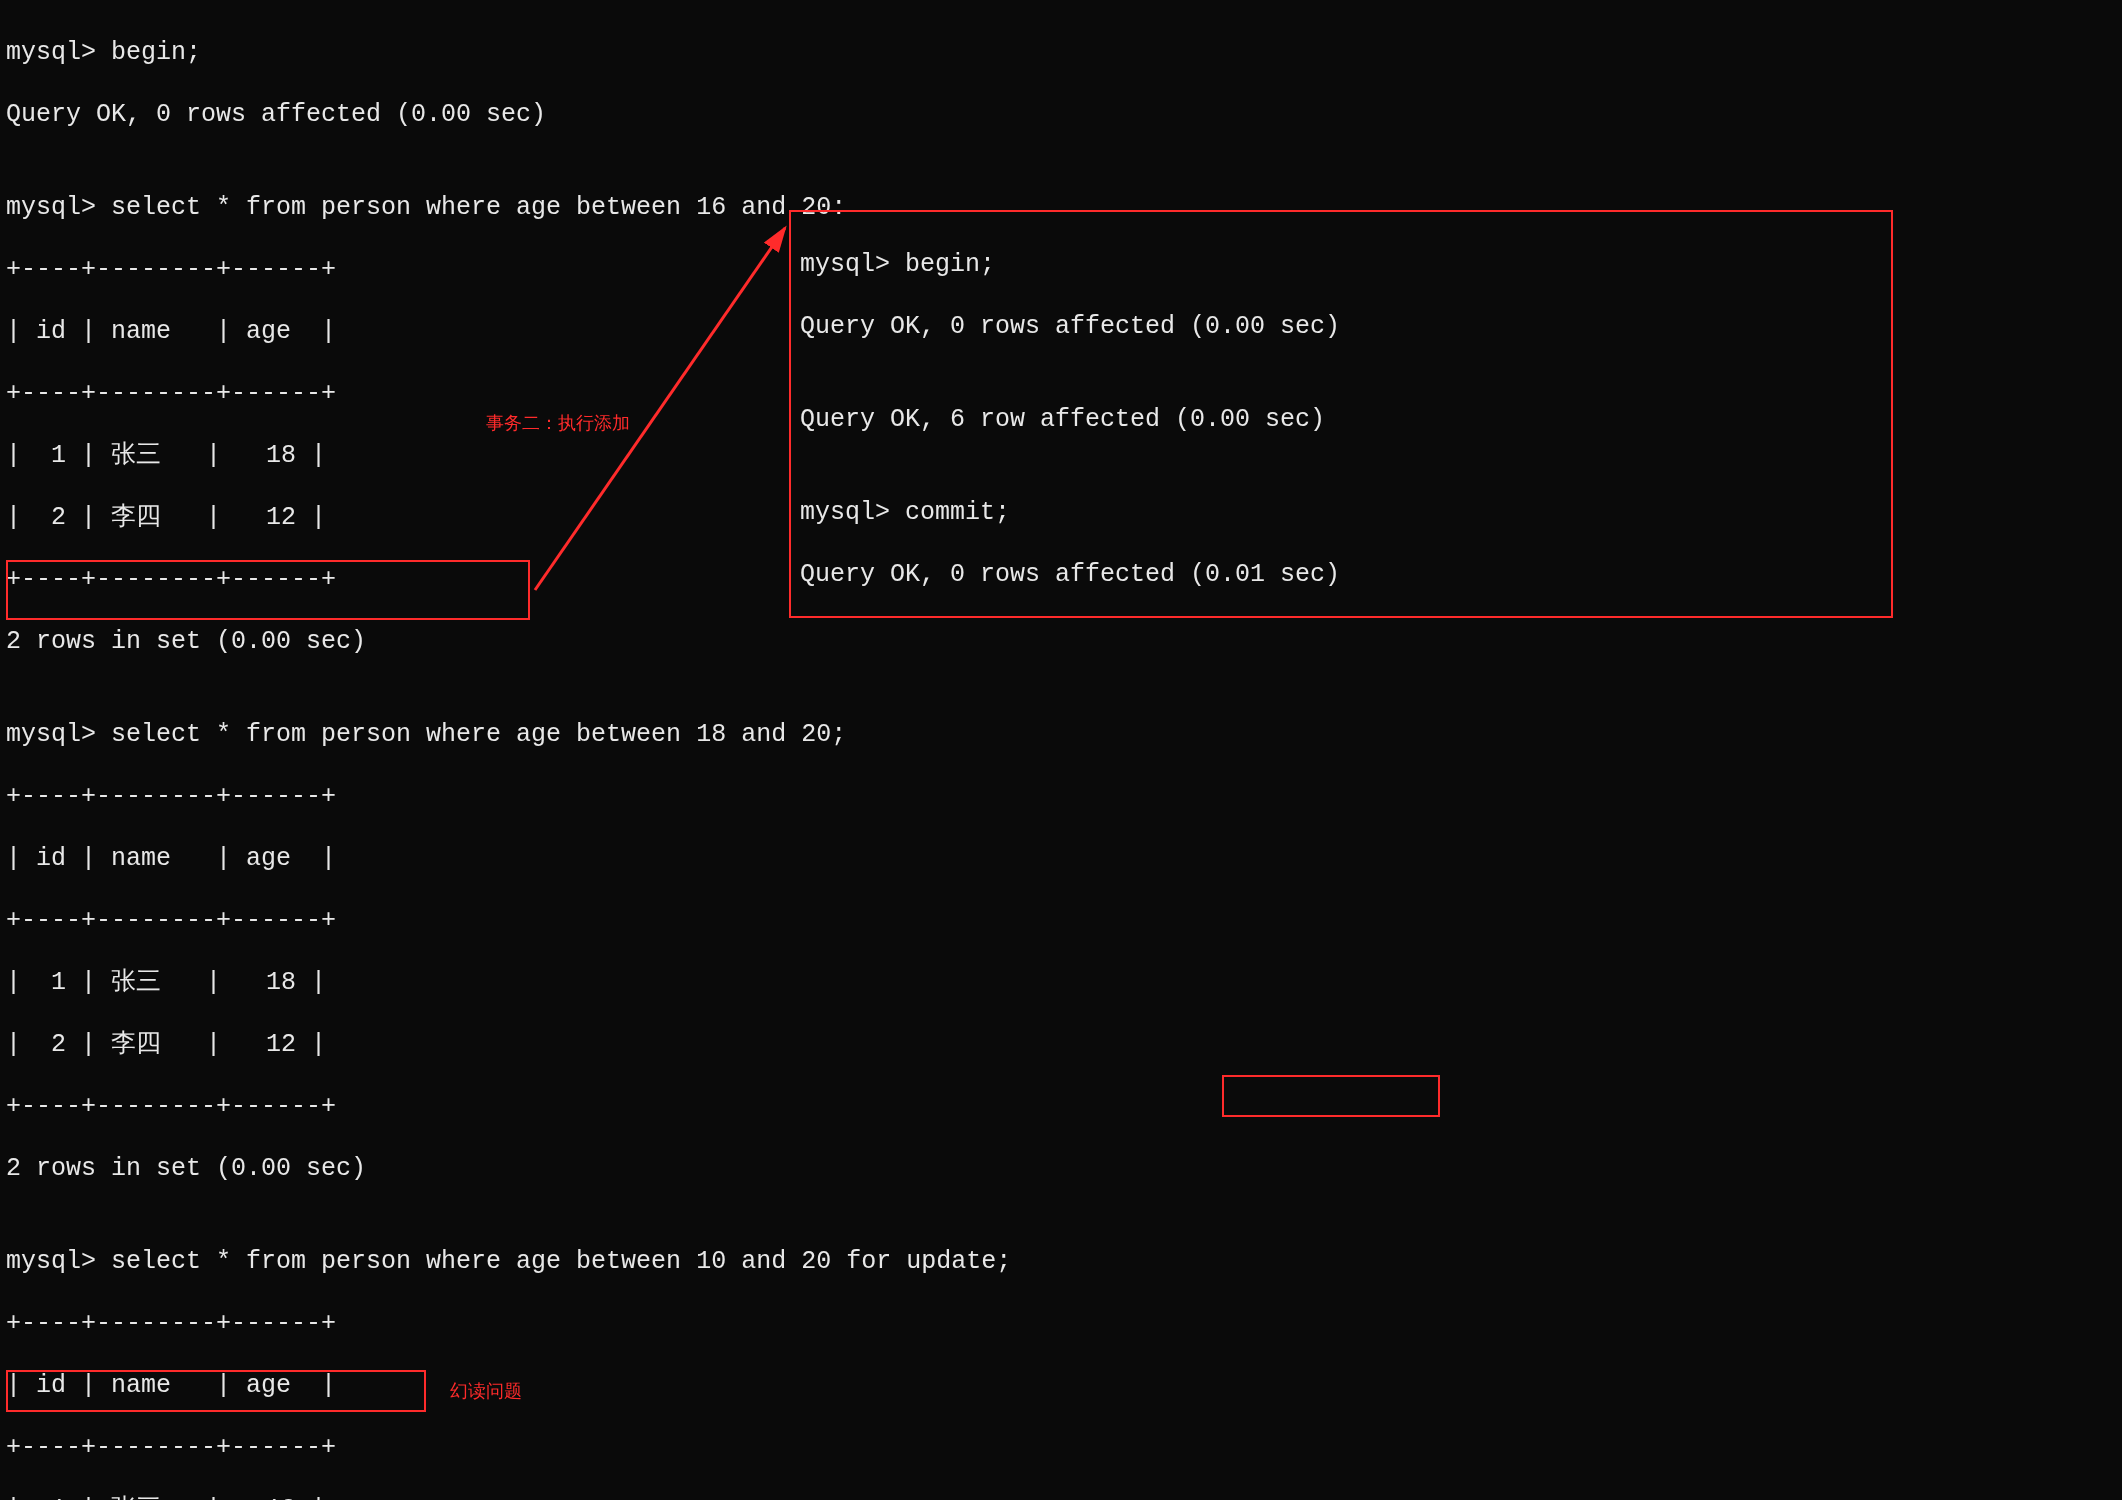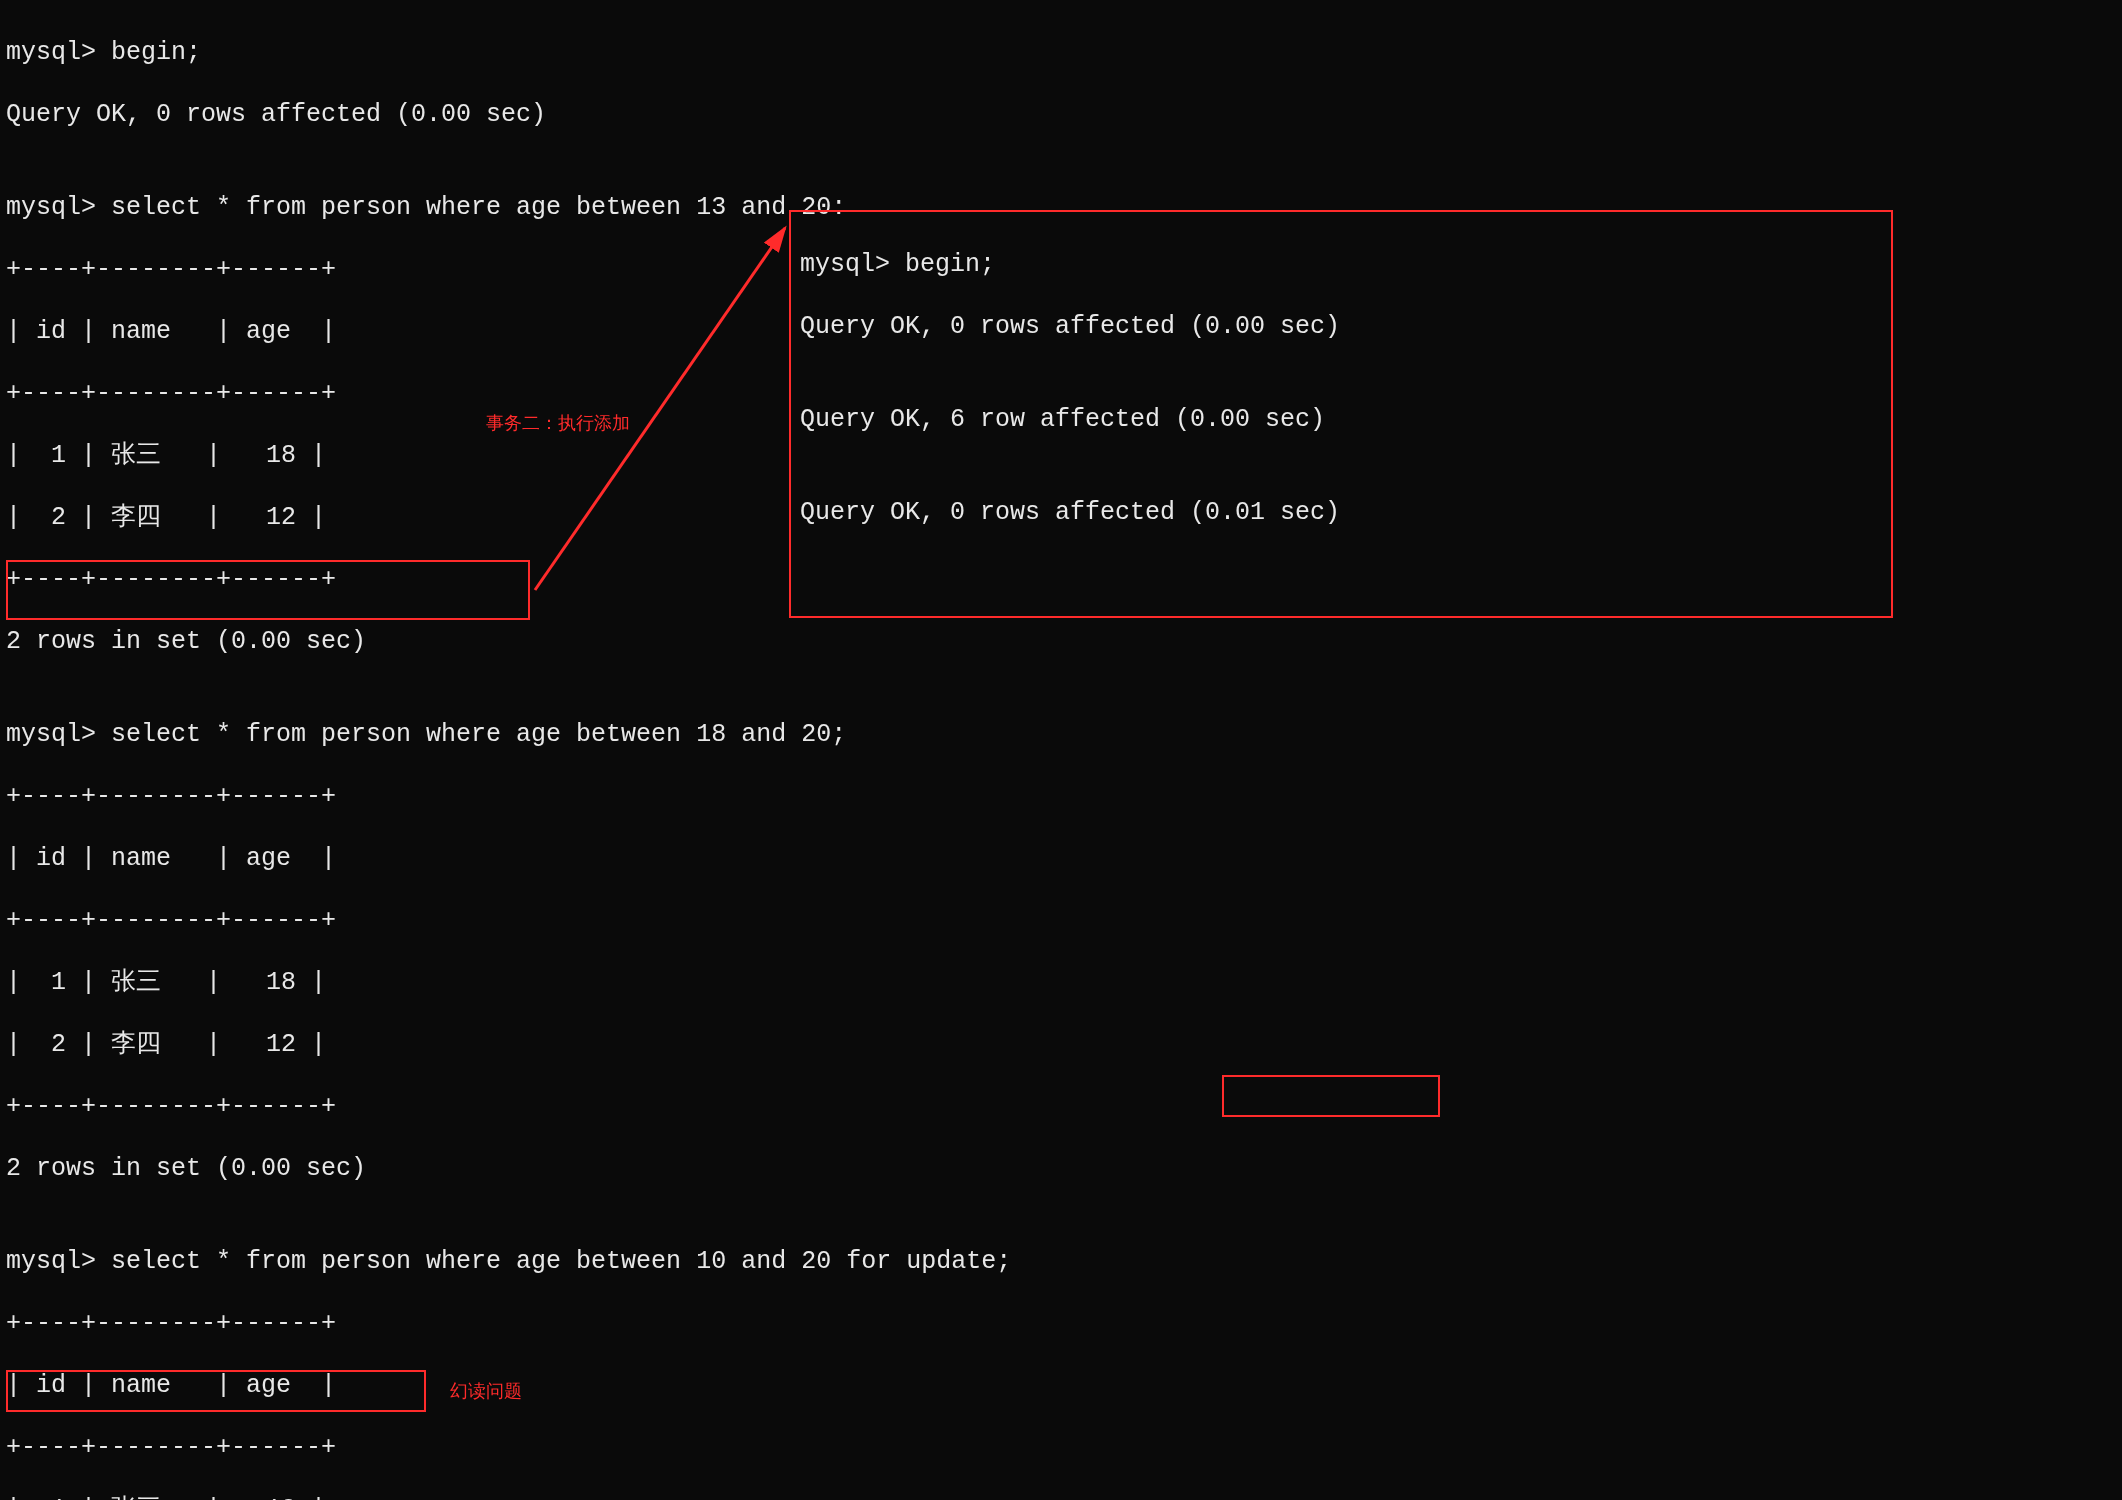--- a/index.html
+++ b/index.html
@@ -33,21 +33,21 @@
     pointer-events: none;
   }
 </style>
 </head>
 <body>
 
 <div class="terminal">
 <span class="line"><span>mysql&gt;</span> <span>begin;</span></span>
 <span class="line">Query OK, 0 rows affected (0.00 sec)</span>
 <span class="line"></span>
-<span class="line"><span>mysql&gt;</span> <span>select * from person where age between 13 and 20:</span></span>
+<span class="line"><span>mysql&gt;</span> <span>select * from person where age between 16 and 20:</span></span>
 <span class="line">+----+--------+------+</span>
 <span class="line">| id | name   | age  |</span>
 <span class="line">+----+--------+------+</span>
 <span class="line">|  1 | 张三   |   18 |</span>
 <span class="line">|  2 | 李四   |   12 |</span>
 <span class="line">+----+--------+------+</span>
 <span class="line">2 rows in set (0.00 sec)</span>
 <span class="line"></span>
 <span class="line"><span>mysql&gt;</span> <span>select * from person where age between 18 and 20;</span></span>
 <span class="line">+----+--------+------+</span>
@@ -68,20 +68,21 @@
 
 </div>
 
 <div class="red-box" style="left:789px; top:210px; width:1104px; height:408px;"></div>
 <div style="position:absolute; left:800px; top:218px; white-space:pre; color:#e8e8e8;">
 <span class="line">mysql&gt; begin;</span>
 <span class="line">Query OK, 0 rows affected (0.00 sec)</span>
 <span class="line"></span>
 <span class="line">Query OK, 6 row affected (0.00 sec)</span>
 <span class="line"></span>
+<span class="line">mysql&gt; commit;</span>
 <span class="line">Query OK, 0 rows affected (0.01 sec)</span>
 </div>
 
 <div class="red-box" style="left:6px; top:560px; width:524px; height:60px;"></div>
 
 <svg class="arrow" style="left:530px; top:220px; width:260px; height:380px;" viewBox="0 0 260 380">
   <defs>
     <marker id="ah" markerWidth="10" markerHeight="10" refX="8" refY="3" orient="auto">
       <path d="M0,0 L9,3 L0,6 z" fill="#ff2b2b"></path>
     </marker>

